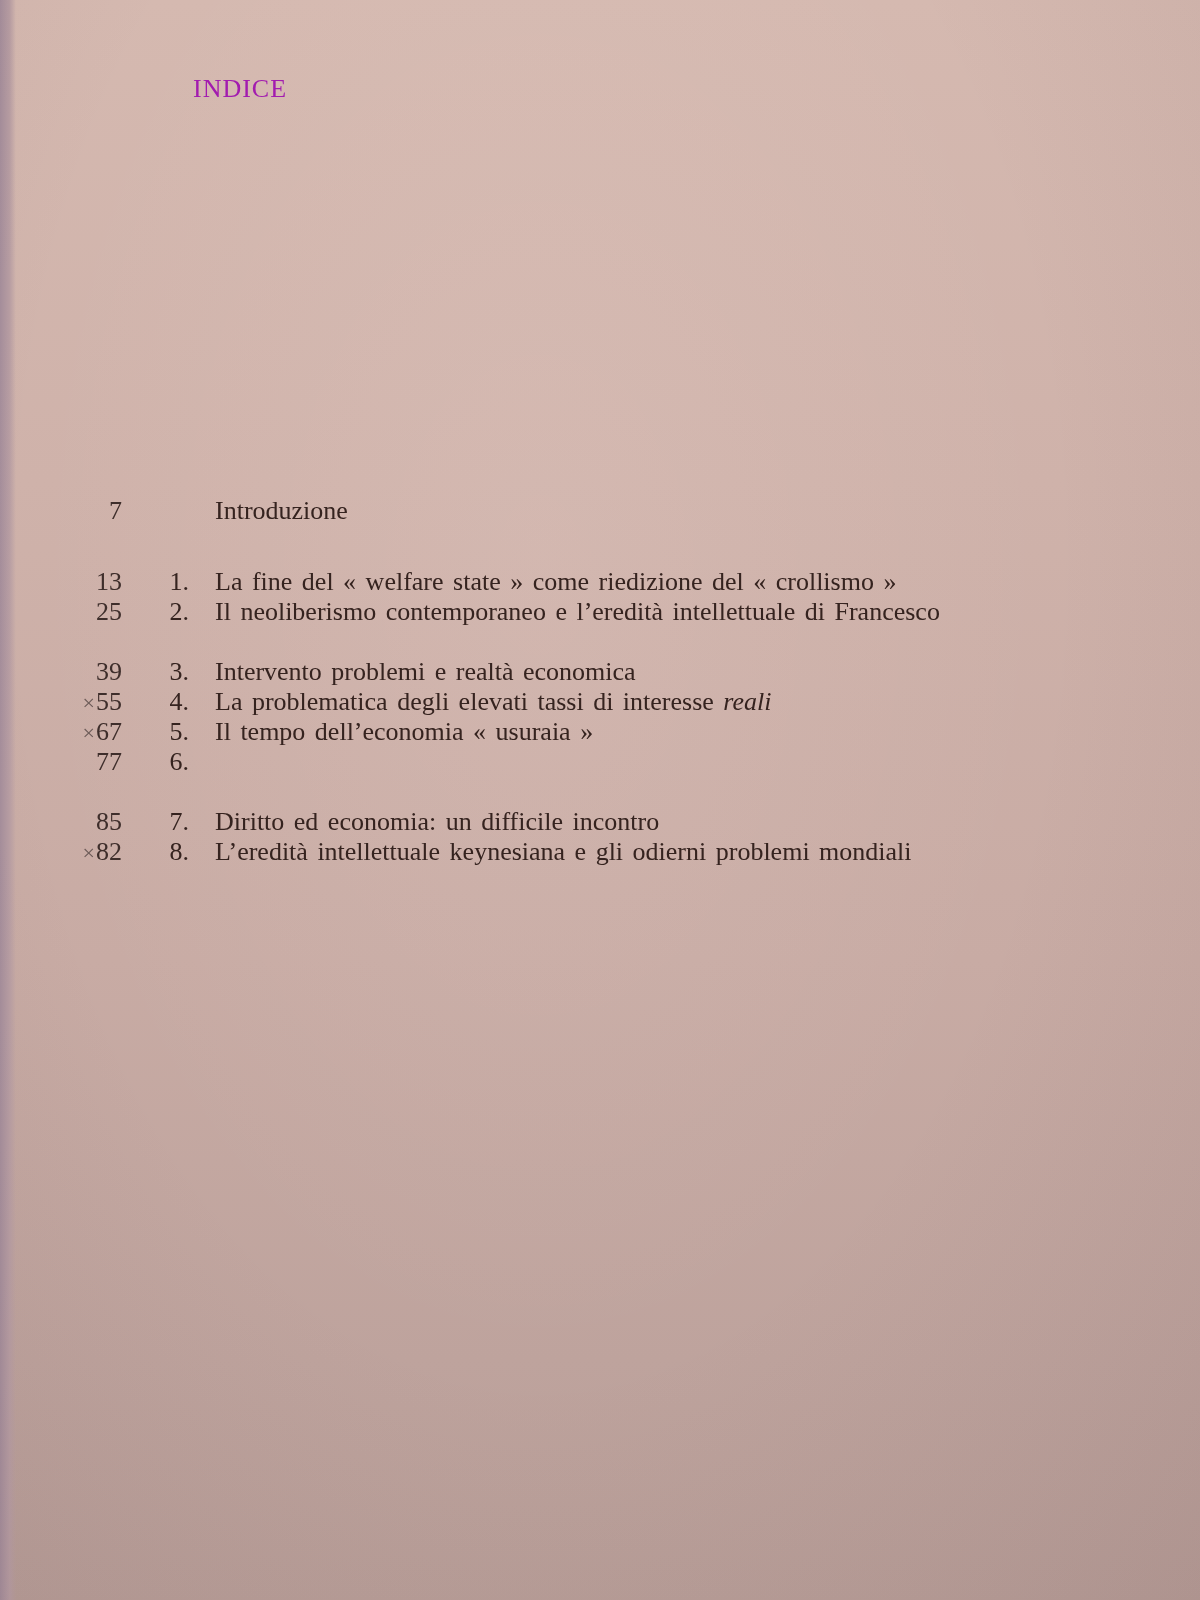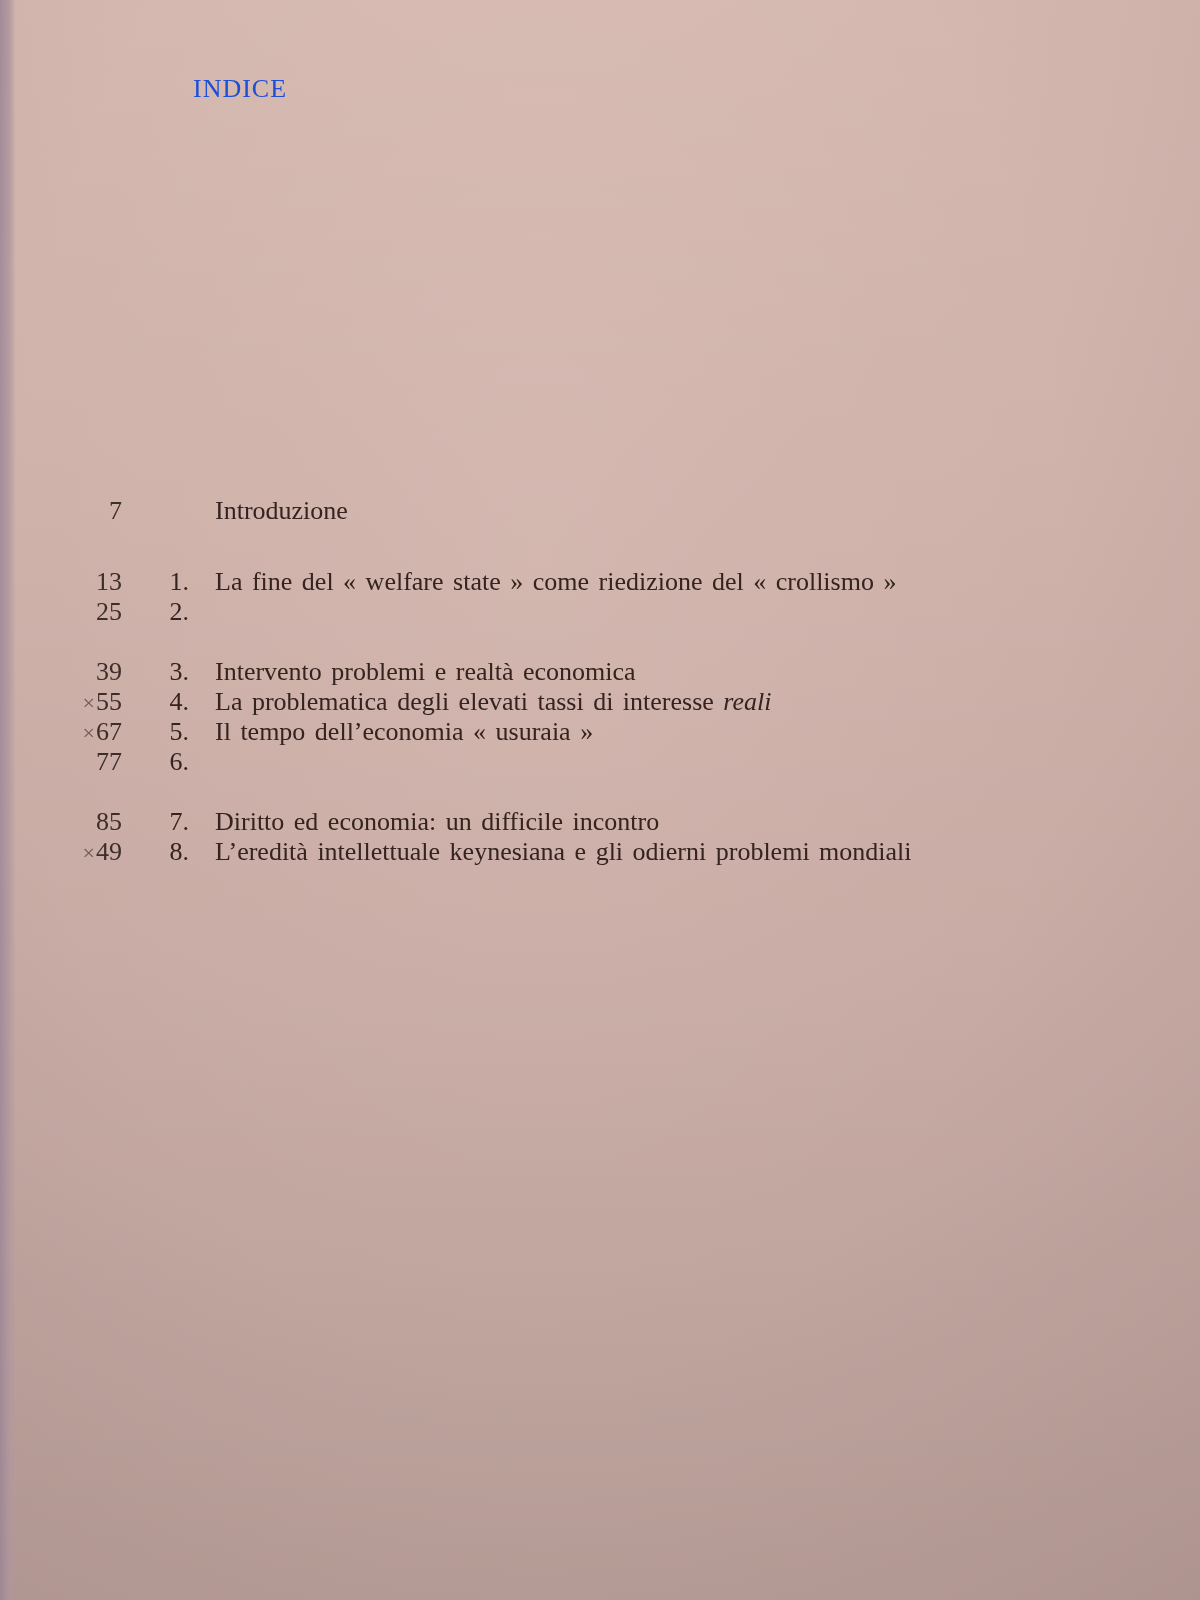--- a/index.html
+++ b/index.html
@@ -28,21 +28,21 @@
       inset: 0;
       background: radial-gradient(ellipse at 45% 35%, rgba(255,240,235,0.10) 0%, rgba(0,0,0,0) 55%, rgba(60,30,40,0.08) 100%);
       pointer-events: none;
     }
     .title {
       position: absolute;
       left: 193px;
       top: 74px;
       font-size: 26px;
       letter-spacing: 1px;
-      color: #1d4ed8;
+      color: #a21caf;
     }
     .toc {
       position: absolute;
       left: 0;
       top: 0;
       width: 1200px;
     }
     .entry {
       position: absolute;
       left: 0;
@@ -100,20 +100,21 @@
   <div class="entry" style="top:567px;">
     <span class="pg"><span>13</span></span>
     <span class="num">1.</span>
     <span class="text">La fine del « welfare state » come riedizione del « crollismo »</span>
   </div>
 
   <div class="entry" style="top:597px;">
     <span class="pg"><span>25</span></span>
     <span class="num">2.</span>
     <span class="text">
+      <span class="cont">Il neoliberismo contemporaneo e l’eredità intellettuale di Francesco</span>
     </span>
   </div>
 
   <div class="entry" style="top:657px;">
     <span class="pg"><span>39</span></span>
     <span class="num">3.</span>
     <span class="text">Intervento problemi e realtà economica</span>
   </div>
 
   <div class="entry" style="top:687px;">
@@ -135,18 +136,18 @@
     </span>
   </div>
 
   <div class="entry" style="top:807px;">
     <span class="pg"><span>85</span></span>
     <span class="num">7.</span>
     <span class="text">Diritto ed economia: un difficile incontro</span>
   </div>
 
   <div class="entry" style="top:837px;">
-    <span class="pg"><span class="mark">×</span><span>49</span></span>
+    <span class="pg"><span class="mark">×</span><span>82</span></span>
     <span class="num">8.</span>
     <span class="text">L’eredità intellettuale keynesiana e gli odierni problemi mondiali</span>
   </div>
 
 </div>
 
 </body></html>

